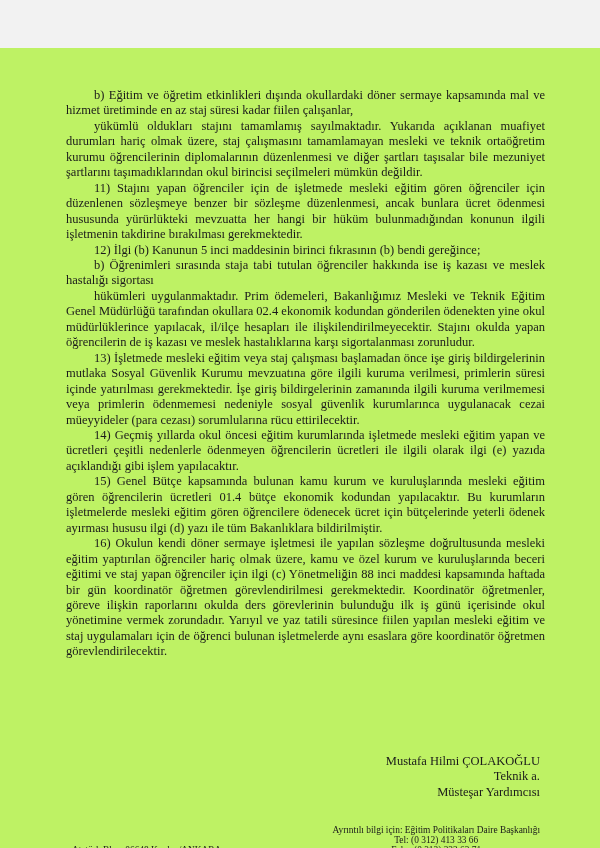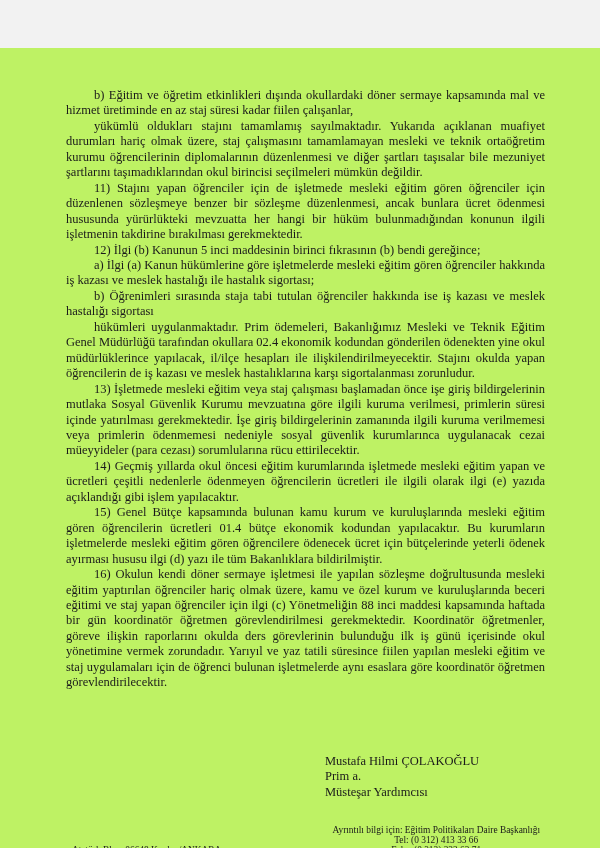--- a/index.html
+++ b/index.html
@@ -25,21 +25,21 @@
     margin: 0;
     font-size: 12.5px;
     line-height: 15.45px;
     text-align: justify;
     text-justify: inter-word;
     text-indent: 28px;
   }
   .signature {
     position: absolute;
     left: 325px; top: 706px; width: 215px;
-    text-align: left;
+    text-align: right;
     font-size: 12.5px;
     line-height: 15.3px;
   }
   .footer-block {
     position: absolute;
     top: 778px; left: 0; width: 600px;
     font-size: 9.4px;
     line-height: 9.8px;
   }
   .footer-left {
@@ -72,32 +72,31 @@
 </head>
 <body>
 
 <div class="page">
 
   <div class="content">
     <p class="para">b) Eğitim ve öğretim etkinlikleri dışında okullardaki döner sermaye kapsamında mal ve hizmet üretiminde en az staj süresi kadar fiilen çalışanlar,</p>
     <p class="para">yükümlü oldukları stajını tamamlamış sayılmaktadır. Yukarıda açıklanan muafiyet durumları hariç olmak üzere, staj çalışmasını tamamlamayan mesleki ve teknik ortaöğretim kurumu öğrencilerinin diplomalarının düzenlenmesi ve diğer şartları taşısalar bile mezuniyet şartlarını taşımadıklarından okul birincisi seçilmeleri mümkün değildir.</p>
     <p class="para">11) Stajını yapan öğrenciler için de işletmede mesleki eğitim gören öğrenciler için düzenlenen sözleşmeye benzer bir sözleşme düzenlenmesi, ancak bunlara ücret ödenmesi hususunda yürürlükteki mevzuatta her hangi bir hüküm bulunmadığından konunun ilgili işletmenin takdirine bırakılması gerekmektedir.</p>
     <p class="para">12) İlgi (b) Kanunun 5 inci maddesinin birinci fıkrasının (b) bendi gereğince;</p>
-    <p class="para">a) İlgi (a) Kanun hükümlerine göre işletmelerde mesleki eğitim gören öğrenciler hakkında iş kazası ve meslek hastalığı ile hastalık sigortası;</p>
     <p class="para">b) Öğrenimleri sırasında staja tabi tutulan öğrenciler hakkında ise iş kazası ve meslek hastalığı sigortası</p>
     <p class="para">hükümleri uygulanmaktadır. Prim ödemeleri, Bakanlığımız Mesleki ve Teknik Eğitim Genel Müdürlüğü tarafından okullara 02.4 ekonomik kodundan gönderilen ödenekten yine okul müdürlüklerince yapılacak, il/ilçe hesapları ile ilişkilendirilmeyecektir. Stajını okulda yapan öğrencilerin de iş kazası ve meslek hastalıklarına karşı sigortalanması zorunludur.</p>
     <p class="para">13) İşletmede mesleki eğitim veya staj çalışması başlamadan önce işe giriş bildirgelerinin mutlaka Sosyal Güvenlik Kurumu mevzuatına göre ilgili kuruma verilmesi, primlerin süresi içinde yatırılması gerekmektedir. İşe giriş bildirgelerinin zamanında ilgili kuruma verilmemesi veya primlerin ödenmemesi nedeniyle sosyal güvenlik kurumlarınca uygulanacak cezai müeyyideler (para cezası) sorumlularına rücu ettirilecektir.</p>
     <p class="para">14) Geçmiş yıllarda okul öncesi eğitim kurumlarında işletmede mesleki eğitim yapan ve ücretleri çeşitli nedenlerle ödenmeyen öğrencilerin ücretleri ile ilgili olarak ilgi (e) yazıda açıklandığı gibi işlem yapılacaktır.</p>
     <p class="para">15) Genel Bütçe kapsamında bulunan kamu kurum ve kuruluşlarında mesleki eğitim gören öğrencilerin ücretleri 01.4 bütçe ekonomik kodundan yapılacaktır. Bu kurumların işletmelerde mesleki eğitim gören öğrencilere ödenecek ücret için bütçelerinde yeterli ödenek ayırması hususu ilgi (d) yazı ile tüm Bakanlıklara bildirilmiştir.</p>
     <p class="para">16) Okulun kendi döner sermaye işletmesi ile yapılan sözleşme doğrultusunda mesleki eğitim yaptırılan öğrenciler hariç olmak üzere, kamu ve özel kurum ve kuruluşlarında beceri eğitimi ve staj yapan öğrenciler için ilgi (c) Yönetmeliğin 88 inci maddesi kapsamında haftada bir gün koordinatör öğretmen görevlendirilmesi gerekmektedir. Koordinatör öğretmenler, göreve ilişkin raporlarını okulda ders görevlerinin bulunduğu ilk iş günü içerisinde okul yönetimine vermek zorundadır. Yarıyıl ve yaz tatili süresince fiilen yapılan mesleki eğitim ve staj uygulamaları için de öğrenci bulunan işletmelerde aynı esaslara göre koordinatör öğretmen görevlendirilecektir.</p>
   </div>
 
   <div class="signature">
     <div>Mustafa Hilmi ÇOLAKOĞLU</div>
-    <div>Prim a.</div>
+    <div>Teknik a.</div>
     <div>Müsteşar Yardımcısı</div>
   </div>
 
   <div class="footer-block">
     <div class="footer-left">
       <div>Atatürk Blv.   06648 Kızılay/ANKARA</div>
       <div>Elektronik Ağ: http://mtegm.meb.gov.tr</div>
       
     </div>
     <div class="footer-right">

